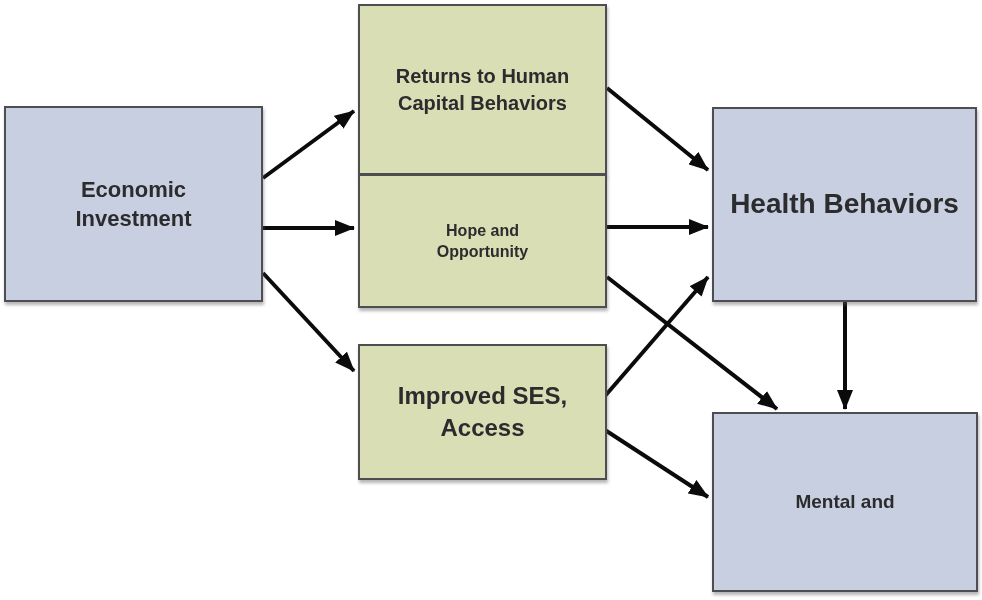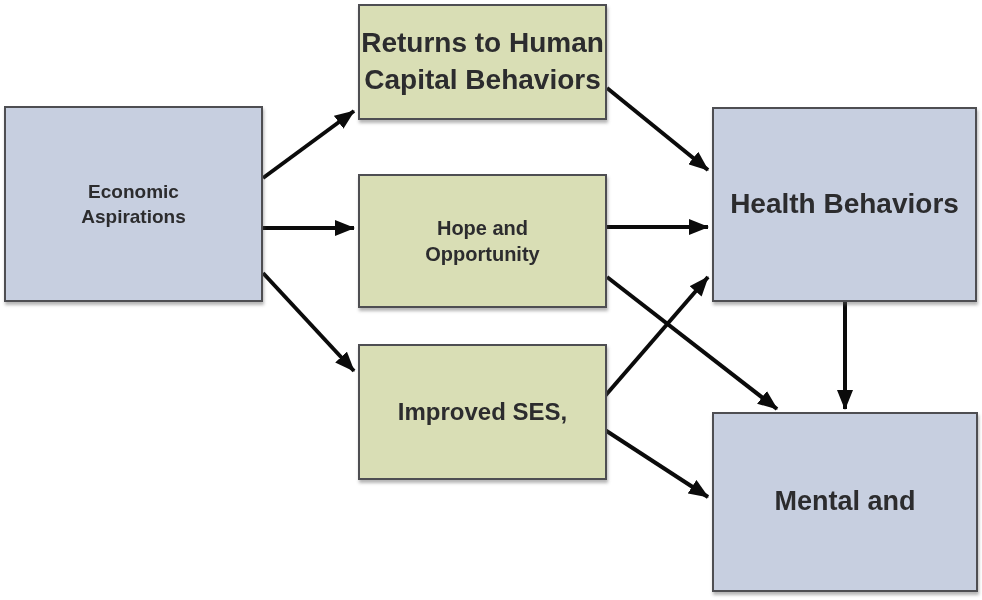--- a/index.html
+++ b/index.html
@@ -41,26 +41,26 @@
     text-align: center;
     color: var(--text, #2c2c2e);
     font-weight: bold;
     line-height: 1.32;
     box-shadow: 1px 3px 3px rgba(90, 90, 90, 0.45);
   }
   .node .label-line { display: block; }
   .fill-blue  { background: var(--node-blue, #c7cfe0); }
   .fill-green { background: var(--node-green, #d9deb5); }
 
-  #node-economic  { left: 4px;   top: 106px; width: 259px; height: 196px; font-size: 19px; }
-  #node-returns   { left: 358px; top: 4px;   width: 249px; height: 116px; font-size: 28px; }
-  #node-hope      { left: 358px; top: 174px; width: 249px; height: 134px; font-size: 20px; }
+  #node-economic  { left: 4px;   top: 106px; width: 259px; height: 196px; font-size: 22px; }
+  #node-returns   { left: 358px; top: 4px;   width: 249px; height: 171px; font-size: 20px; }
+  #node-hope      { left: 358px; top: 174px; width: 249px; height: 134px; font-size: 16px; }
   #node-ses       { left: 358px; top: 344px; width: 249px; height: 136px; font-size: 24px; text-align: right; }
   #node-behaviors { left: 712px; top: 107px; width: 265px; height: 195px; font-size: 28px; }
-  #node-mental    { left: 712px; top: 412px; width: 266px; height: 180px; font-size: 27px; }
+  #node-mental    { left: 712px; top: 412px; width: 266px; height: 180px; font-size: 19px; }
 </style>
 </head>
 <body>
 
 <div class="canvas">
 
   <svg class="arrow-layer" viewBox="0 0 982 600" xmlns="http://www.w3.org/2000/svg">
     <defs>
       <marker id="ah" markerUnits="userSpaceOnUse" markerWidth="20" markerHeight="16" refX="19" refY="8" orient="auto">
         <path class="arrowhead" d="M0,0 L20,8 L0,16 Z"></path>
@@ -72,35 +72,36 @@
     <line x1="607" y1="88" x2="708" y2="170" marker-end="url(#ah)"></line>
     <line x1="607" y1="227" x2="708" y2="227" marker-end="url(#ah)"></line>
     <line x1="607" y1="277" x2="777" y2="409" marker-end="url(#ah)"></line>
     <line x1="605" y1="396" x2="708" y2="277" marker-end="url(#ah)"></line>
     <line x1="605" y1="430" x2="708" y2="497" marker-end="url(#ah)"></line>
     <line x1="845" y1="302" x2="845" y2="409" marker-end="url(#ah)"></line>
   </svg>
 
   <div class="node fill-blue" id="node-economic">
     <span class="label-line">Economic</span>
-    <span class="label-line">Aspirations</span>
+    <span class="label-line">Investment</span>
   </div>
 
   <div class="node fill-green" id="node-returns">
     <span class="label-line">Returns to Human</span>
     <span class="label-line">Capital Behaviors</span>
   </div>
 
   <div class="node fill-green" id="node-hope">
     <span class="label-line">Hope and</span>
     <span class="label-line">Opportunity</span>
   </div>
 
   <div class="node fill-green" id="node-ses">
     <span class="label-line">Improved SES,</span>
+    <span class="label-line">Access</span>
   </div>
 
   <div class="node fill-blue" id="node-behaviors">
     <span class="label-line">Health Behaviors</span>
   </div>
 
   <div class="node fill-blue" id="node-mental">
     <span class="label-line">Mental and</span>
   </div>
 

